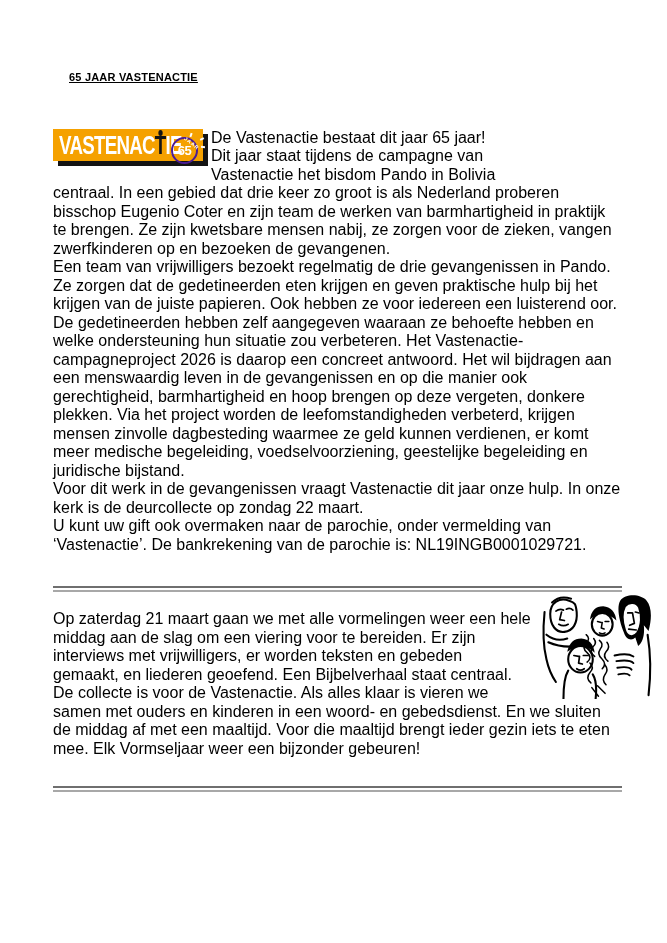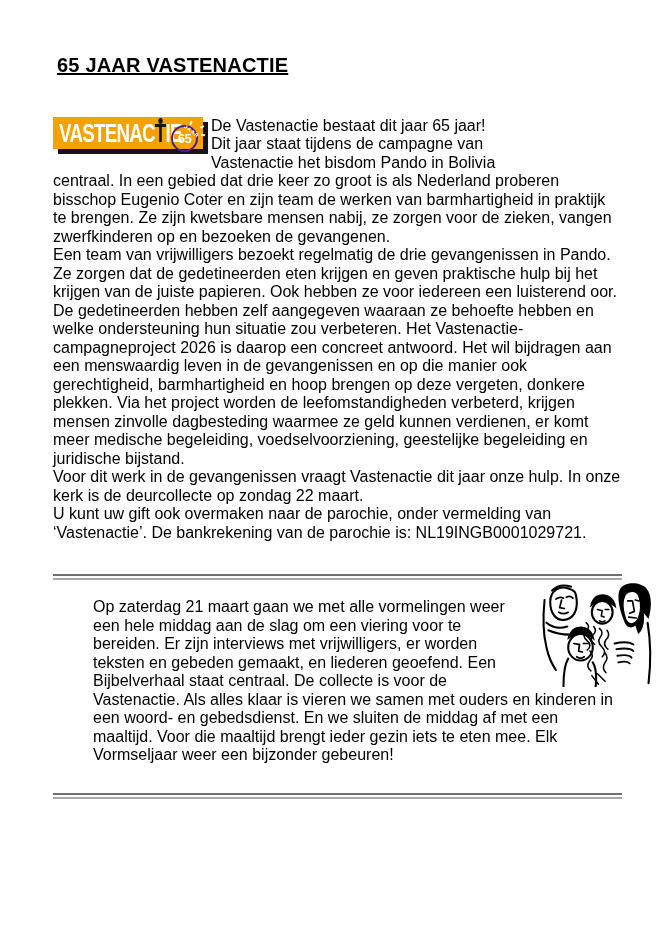--- a/index.html
+++ b/index.html
@@ -6,28 +6,28 @@
   .page{
     position:relative;
     width:667px;height:943px;
     background:#fff;
     font-family:"Liberation Sans", sans-serif;
     font-size:16px;line-height:18.5px;color:#000;
     overflow:hidden;
   }
   .content{padding:52px 45px 0 53px;}
   .heading{
-    margin:4px;
-    font-size:20px;font-weight:bold;
+    margin:16px;
+    font-size:11px;font-weight:bold;
     text-decoration:underline;
     letter-spacing:0.2px;
   }
   .para{margin:0;}
   #para1{margin-top:42px;}
-  #para2{margin-top:18px;margin-left:40px;}
+  #para2{margin-top:18px;}
   .b{font-weight:normal;}
 
   
   .logo{float:left;margin:0 8px 8px 0;display:block;}
   .logo-box{
     position:relative;display:flex;align-items:center;
     width:150px;height:32px;padding-left:6px;box-sizing:border-box;
     background:var(--logo-orange,#F5A100);
     box-shadow:5px 5px 0 var(--logo-shadow,#141414);
   }

